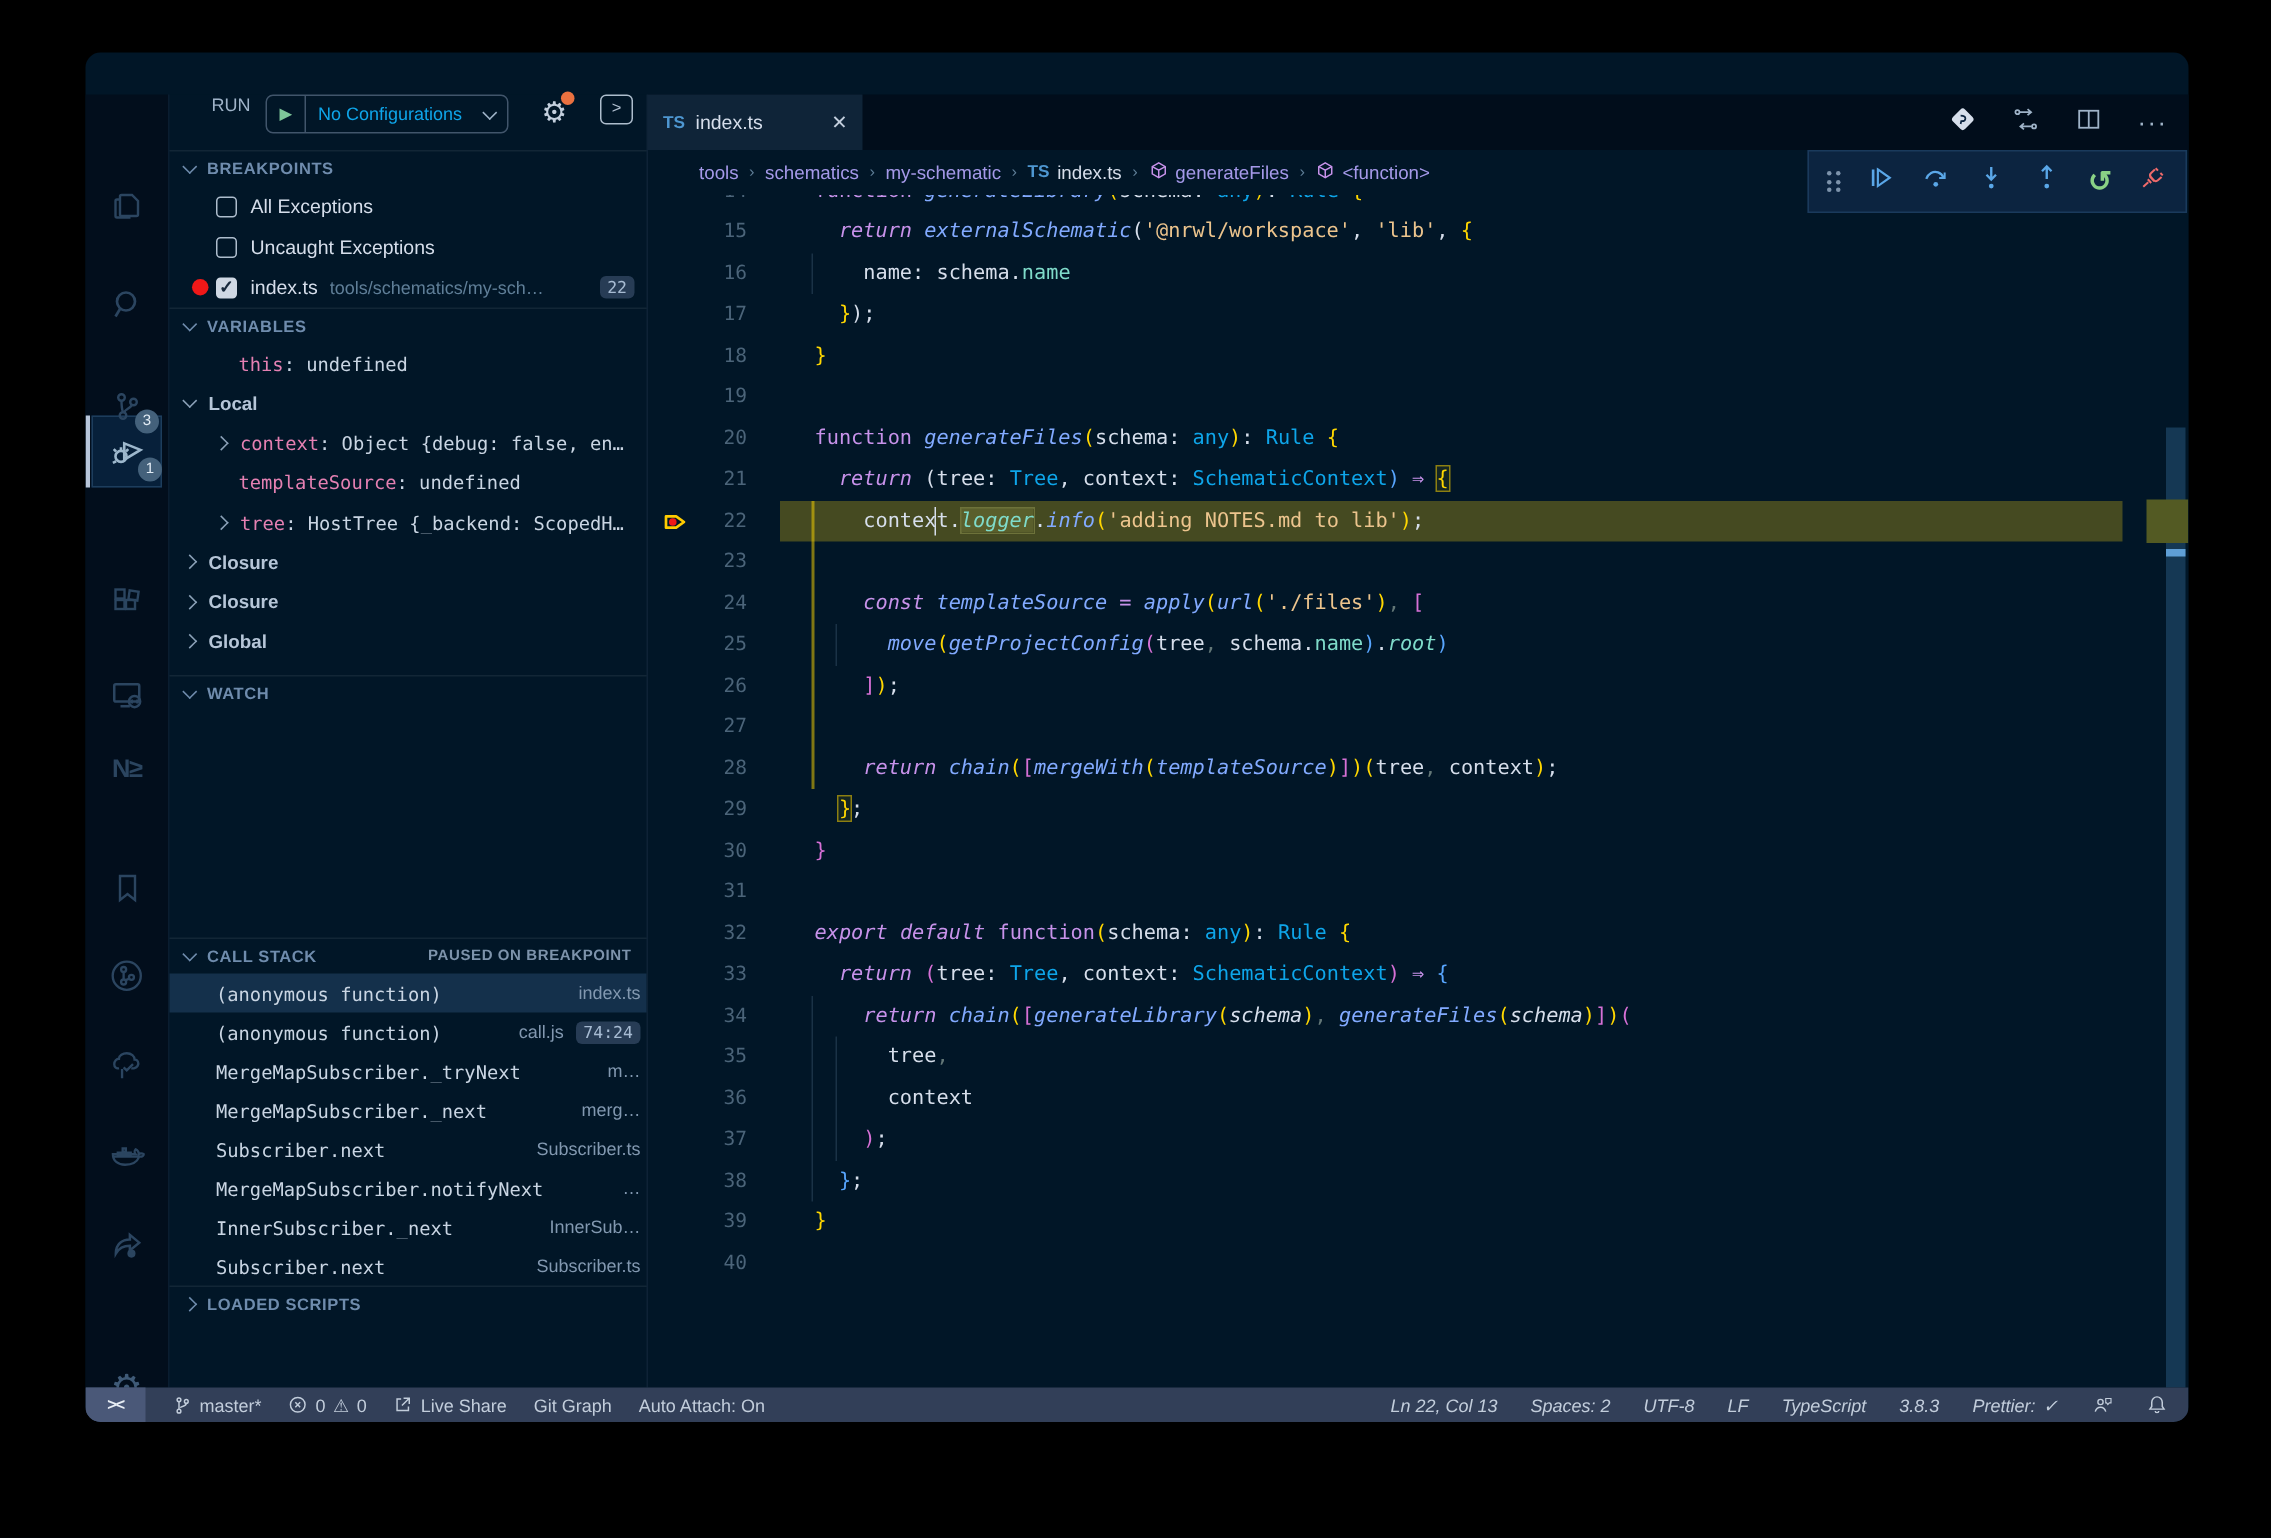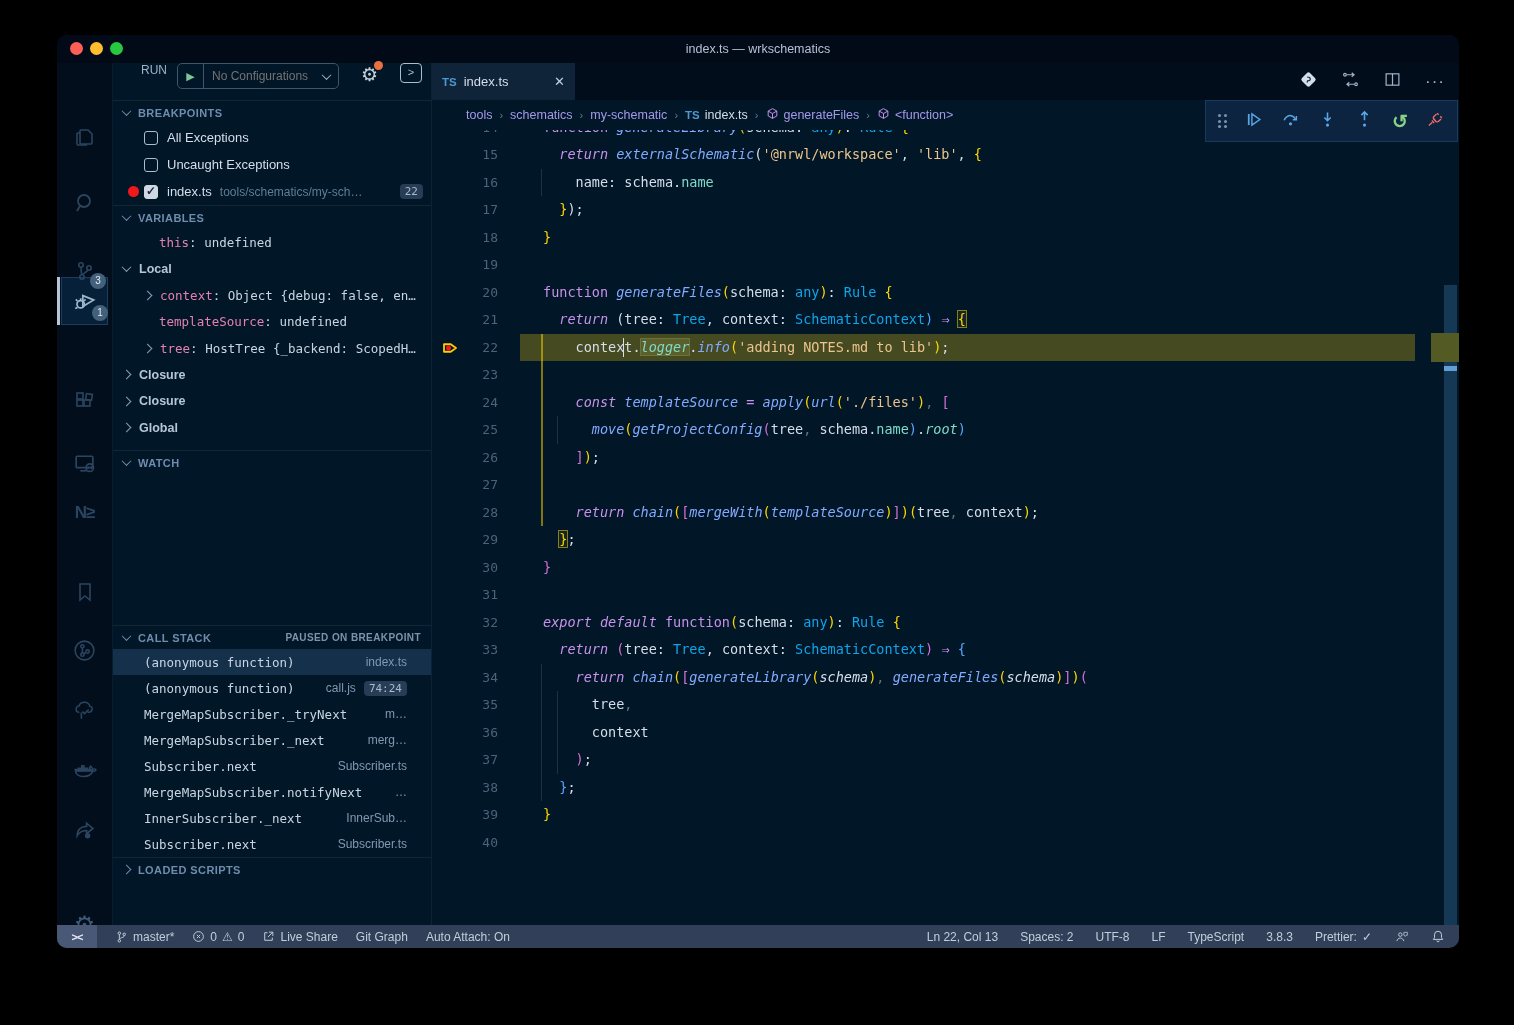--- a/index.html
+++ b/index.html
@@ -39,21 +39,21 @@
   .nx-glyph { font-size:17px; font-weight:bold; color:#2b4560; letter-spacing:-1px; }
   .gear-glyph { font-size:24px; color:#3f5a77; }
 
   
   .runbar { height:37px; display:flex; align-items:flex-start; position:relative; flex:none; }
   .run-label { color:#9fb3c8; font-size:12px; margin-left:28px; }
   .run-dd { margin-left:10px; width:162px; height:26px; border:1px solid #41556b;
     border-radius:5px; display:flex; align-items:center; }
   .run-play { width:26px; text-align:center; color:#7ec699; font-size:11px;
     border-right:1px solid #41556b; line-height:24px; }
-  .run-config { flex:1; color:#737373; font-size:12px; padding-left:8px; white-space:nowrap;
+  .run-config { flex:1; color:#0ea5e9; font-size:12px; padding-left:8px; white-space:nowrap;
     overflow:hidden; }
   .run-chevron { margin-right:8px; }
   .chev { display:inline-block; width:7px; height:7px; border-right:1.6px solid #9fb3c8;
     border-bottom:1.6px solid #9fb3c8; }
   .chev.down { transform:rotate(45deg) translate(-1px,-1px); }
   .chev.right { transform:rotate(-45deg); }
   .run-gear { position:relative; margin-left:22px; color:#c3cfdd; font-size:19px; }
   .run-gear-dot { position:absolute; right:-5px; top:-2px; width:9px; height:9px;
     border-radius:50%; background:#ea7140; }
   .run-console { margin-left:22px; width:22px; height:20px; border:1.6px solid #aebdcd;
@@ -76,21 +76,21 @@
   .badge { background:#273c55; color:#a7bbd2; border-radius:4px; font-size:11px;
     padding:1px 5px; margin-right:8px; font-family:"DejaVu Sans Mono", monospace; }
 
   .var-row { height:26.5px; display:flex; align-items:center; font-size:13px; flex:none; }
   .var-row .chev { border-color:#8ba1b8; flex:none; }
   .scope-label { color:#b6c6d8; font-weight:bold; font-size:12.5px; }
   .var-code { font-family:"DejaVu Sans Mono", monospace; font-size:12.5px; white-space:nowrap; overflow:hidden; }
   .var-name { color:#e480b2; }
   .var-val { color:#c9d5e3; }
   .cs-row { height:26px; display:flex; align-items:center; font-size:12.5px; flex:none;
-    color:#c9d5e3; padding:0 24px 0 0; }
+    color:#c9d5e3; padding:0 4px 0 0; }
   .cs-row.selected { background:#14304b; }
   .cs-name { font-family:"DejaVu Sans Mono", monospace; margin-left:31px; white-space:nowrap;
     overflow:hidden; }
   .cs-file { margin-left:auto; color:#8298b0; font-size:12px; white-space:nowrap; }
   .cs-row .badge { margin:0 0 0 8px; }
 
   
   .tabstrip { height:37px; background:#010d1b; display:flex; position:relative; }
   .tab { width:143px; background:#0f2438; display:flex; align-items:center; padding:0 10px;
     color:#d6deeb; font-size:13px; }
@@ -147,36 +147,30 @@
   .grip { display:grid; grid-template-columns:3px 3px; gap:2.5px; }
   .grip i { width:3px; height:3px; background:#7d93ab; border-radius:50%; }
 
   
   .statusbar { position:absolute; left:0; right:0; bottom:0; height:23px; background:#323f58;
     display:flex; align-items:center; color:#c2cddb; font-size:12px; }
   .sb-remote { width:40px; height:23px; background:#4a5878; display:flex; align-items:center;
     justify-content:center; color:#e8eef5; font-weight:bold; font-size:11px; letter-spacing:-1px;
     flex:none; }
   .sb-item { display:flex; gap:5px; margin-left:18px; white-space:nowrap; }
-  .sb-right { margin-left:auto; display:flex; align-items:center; }
+  .sb-right { margin-left:auto; display:flex; align-items:center;font-style:italic; }
   .sb-right .sb-item { margin-left:0; margin-right:22px; }
   .sb-ico { font-size:12px; }
 </style>
 </head>
 <body>
 
 <div class="screen">
 <div class="window">
 
-  <div class="titlebar">
-    <span class="tl red"></span>
-    <span class="tl yel"></span>
-    <span class="tl grn"></span>
-    <div class="title-text">index.ts — wrkschematics</div>
-  </div>
 
   <div class="main">
 
     <div class="activitybar">
       <div class="ab-active-box"></div>
       <div class="ab-active-bar"></div>
       <div class="ab-icon" style="top:52px">
         <svg width="24" height="24" viewBox="0 0 24 24" fill="none" stroke-width="1.6">
               <path d="M8 5h7l4 4v9a1 1 0 0 1-1 1H8a1 1 0 0 1-1-1V6a1 1 0 0 1 1-1z"></path>
               <path d="M7 8H5a1 1 0 0 0-1 1v10a1 1 0 0 0 1 1h9"></path>

